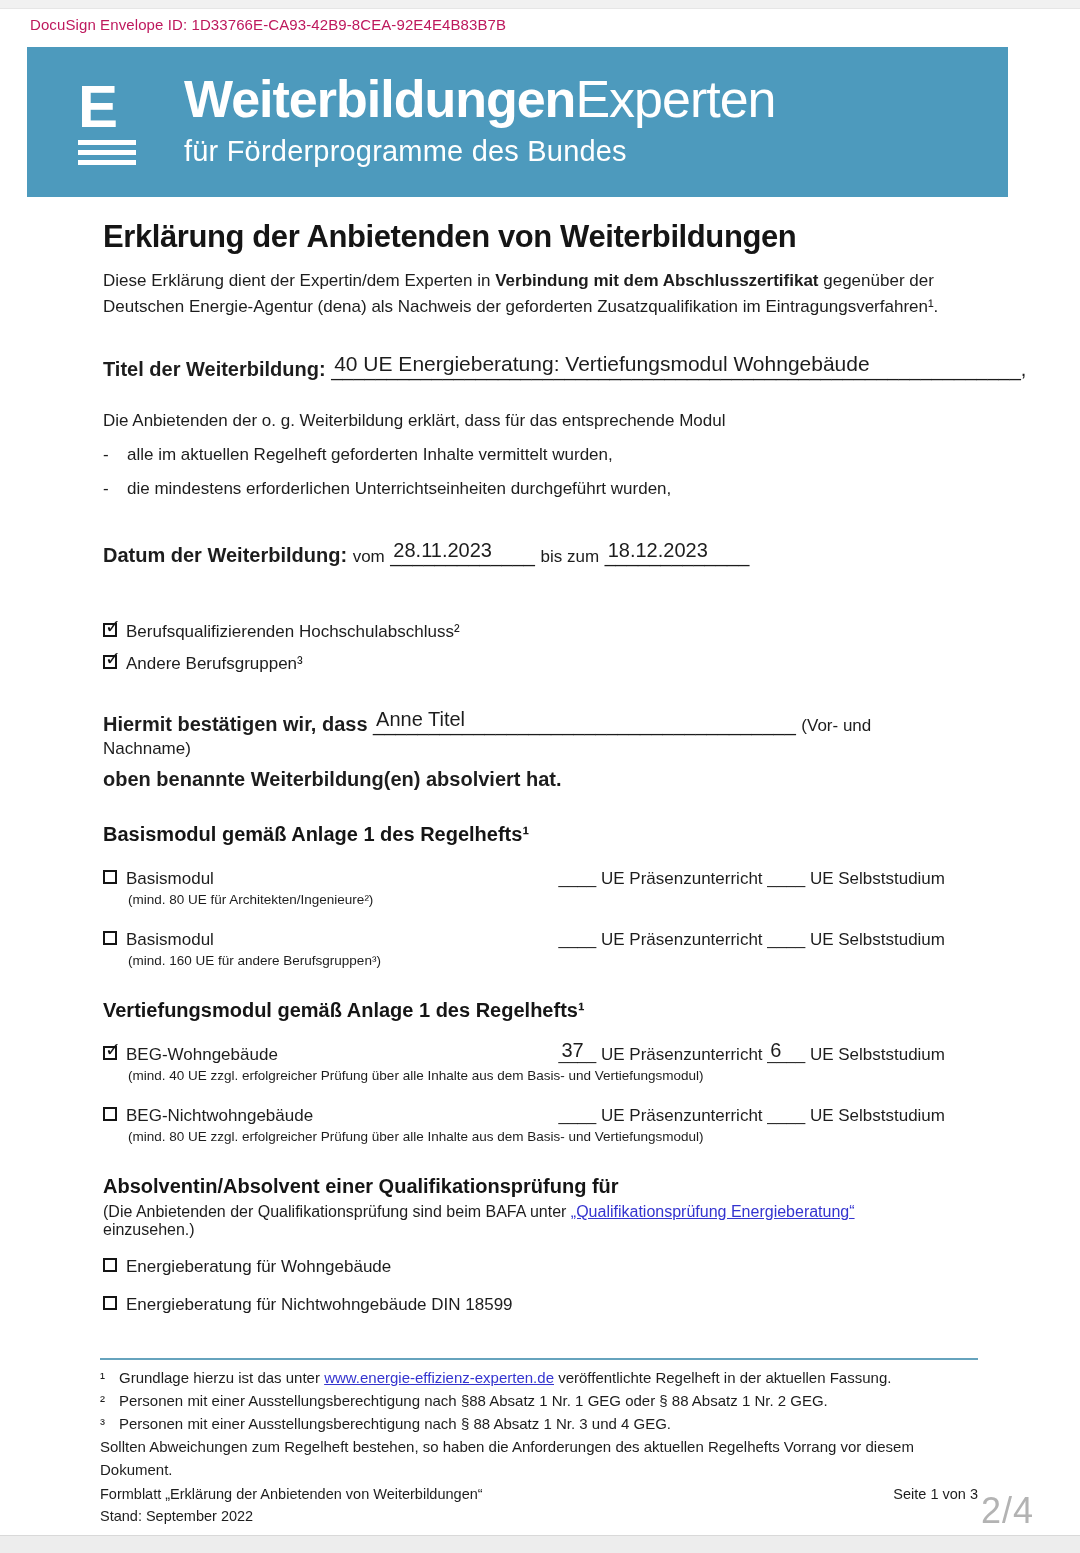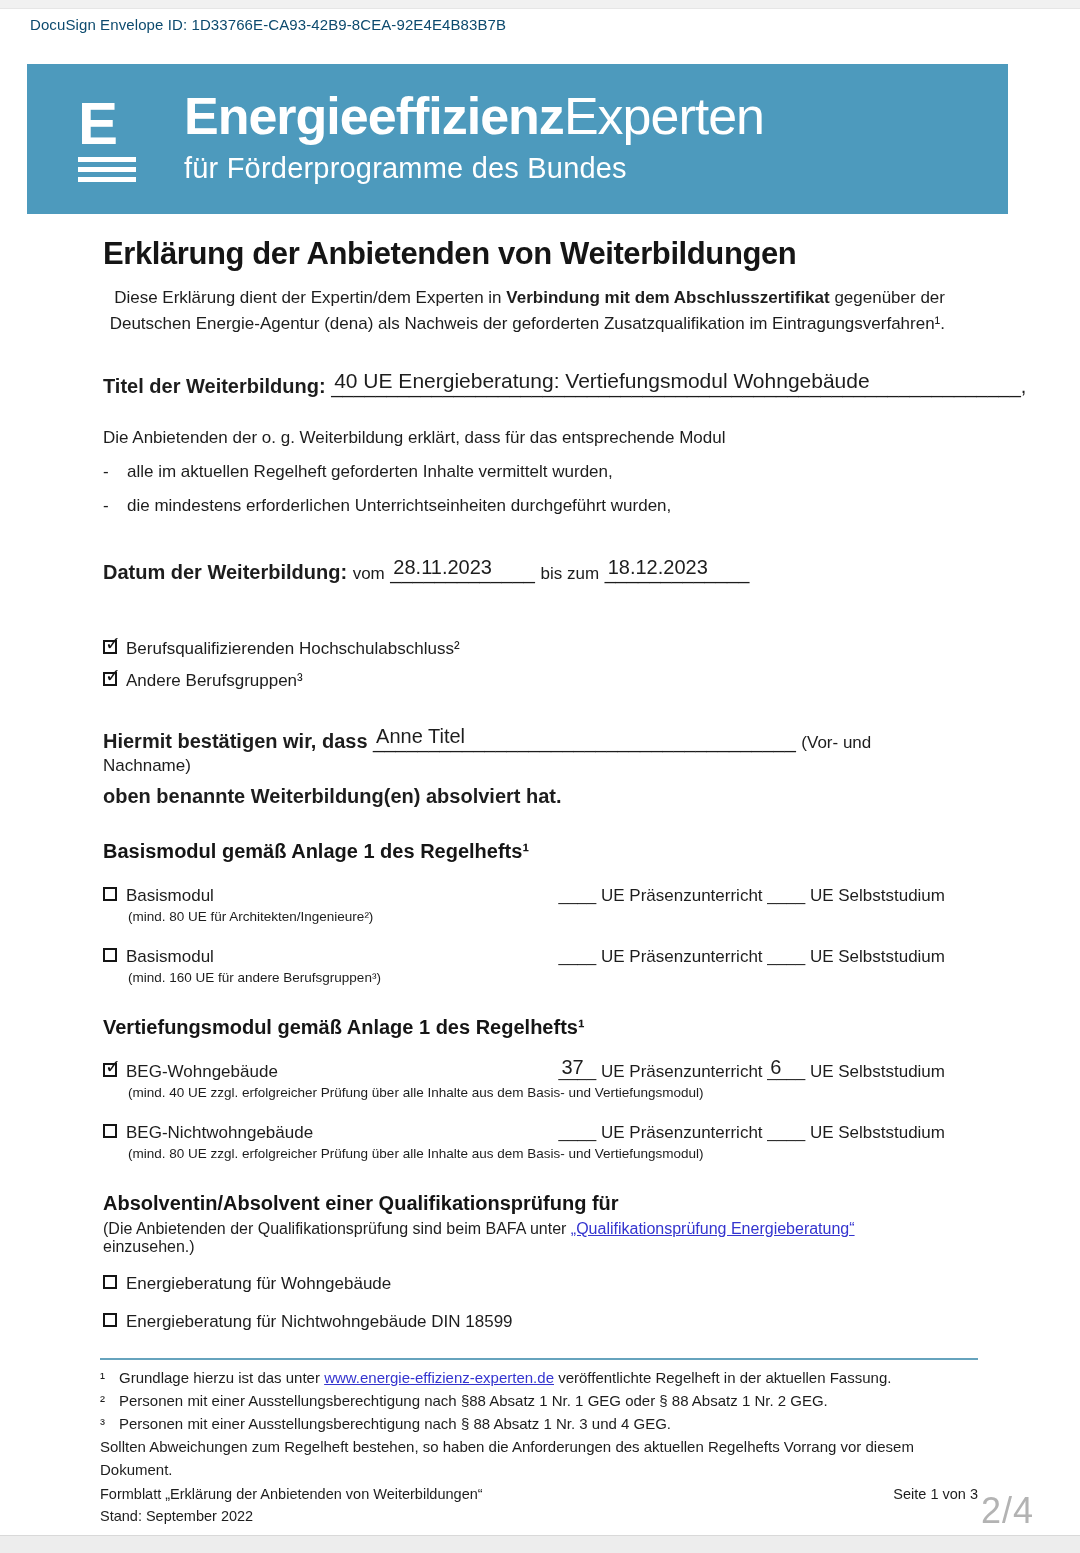--- a/index.html
+++ b/index.html
@@ -3,37 +3,37 @@
 <meta charset="utf-8">
 <style>
   * { margin:0; padding:0; box-sizing:border-box; }
   html,body { background:#e9e9e9; }
   body { font-family:"Liberation Sans","DejaVu Sans",sans-serif; color:#1d1d1d; }
   .page { position:relative; width:1080px; height:1553px; background:#ffffff; overflow:hidden; }
 
   .top-strip { position:absolute; top:0; left:0; width:100%; height:9px; background:#f1f1f1; border-bottom:1px solid #e6e6e6; }
   .bottom-strip { position:absolute; bottom:0; left:0; width:100%; height:18px; background:#ededed; border-top:1px solid #d9d9d9; }
 
-  .docusign-bar { padding:16px 0 0 30px; height:64px; font-size:15px; color:#0c4a6e; letter-spacing:.1px; }
+  .docusign-bar { padding:16px 0 0 30px; height:47px; font-size:15px; color:#be185d; letter-spacing:.1px; }
 
   
   .banner { margin-left:27px; width:981px; height:150px; background:var(--banner,#4d9abd); display:flex; align-items:center; }
   .logo { margin-left:51px; width:58px; display:flex; flex-direction:column; }
   .logo-e { color:#fff; font-weight:700; font-size:60px; line-height:.92; letter-spacing:-2px; }
   .logo-bar { width:58px; height:5px; background:#fff; margin-top:5px; }
   .brand-block { margin-left:48px; color:#fff; margin-top:-4px; }
   .brand { font-size:52px; line-height:1; letter-spacing:-1px; white-space:nowrap; }
   .brand b { font-weight:700; }
   .brand .lite { font-weight:400; }
   .brand-sub { font-size:29px; font-weight:400; margin-top:10px; letter-spacing:.2px; }
 
   
   .content { padding:0 135px 0 103px; }
   h1 { margin-top:22px; font-size:31px; font-weight:700; letter-spacing:-.4px; color:#151515; }
-  .intro { margin-top:13px; font-size:17px; line-height:1.55;text-align:right; }
+  .intro { margin-top:13px; font-size:17px; line-height:1.55; }
   .intro b { font-weight:700; }
 
   .fill { position:relative; display:inline-block; white-space:nowrap; vertical-align:baseline; }
   .fill .line { color:#1d1d1d; letter-spacing:0; }
   .fill .val { position:absolute; left:3px; bottom:5px; white-space:nowrap; }
 
   .title-row { margin-top:37px; font-size:20px; white-space:nowrap; }
   .title-row .lbl { font-weight:700; }
   .title-row .val { font-size:21px; }
 
@@ -98,21 +98,21 @@
   </div>
 
   <div class="banner">
     <div class="logo">
       <span class="logo-e">E</span>
       <span class="logo-bar"></span>
       <span class="logo-bar"></span>
       <span class="logo-bar"></span>
     </div>
     <div class="brand-block">
-      <div class="brand"><b>Energieeffizienz</b><span class="lite">Experten</span></div>
+      <div class="brand"><b>Weiterbildungen</b><span class="lite">Experten</span></div>
       <div class="brand-sub">für Förderprogramme des Bundes</div>
     </div>
   </div>
 
   <div class="content">
 
     <h1>Erklärung der Anbietenden von Weiterbildungen</h1>
 
     <p class="intro"><span>Diese Erklärung dient der Expertin/dem Experten in </span><b>Verbindung mit dem Abschlusszertifikat</b><span> gegenüber der Deutschen Energie-Agentur (dena) als Nachweis der geforderten Zusatzqualifikation im Eintragungsverfahren¹.</span></p>
 

